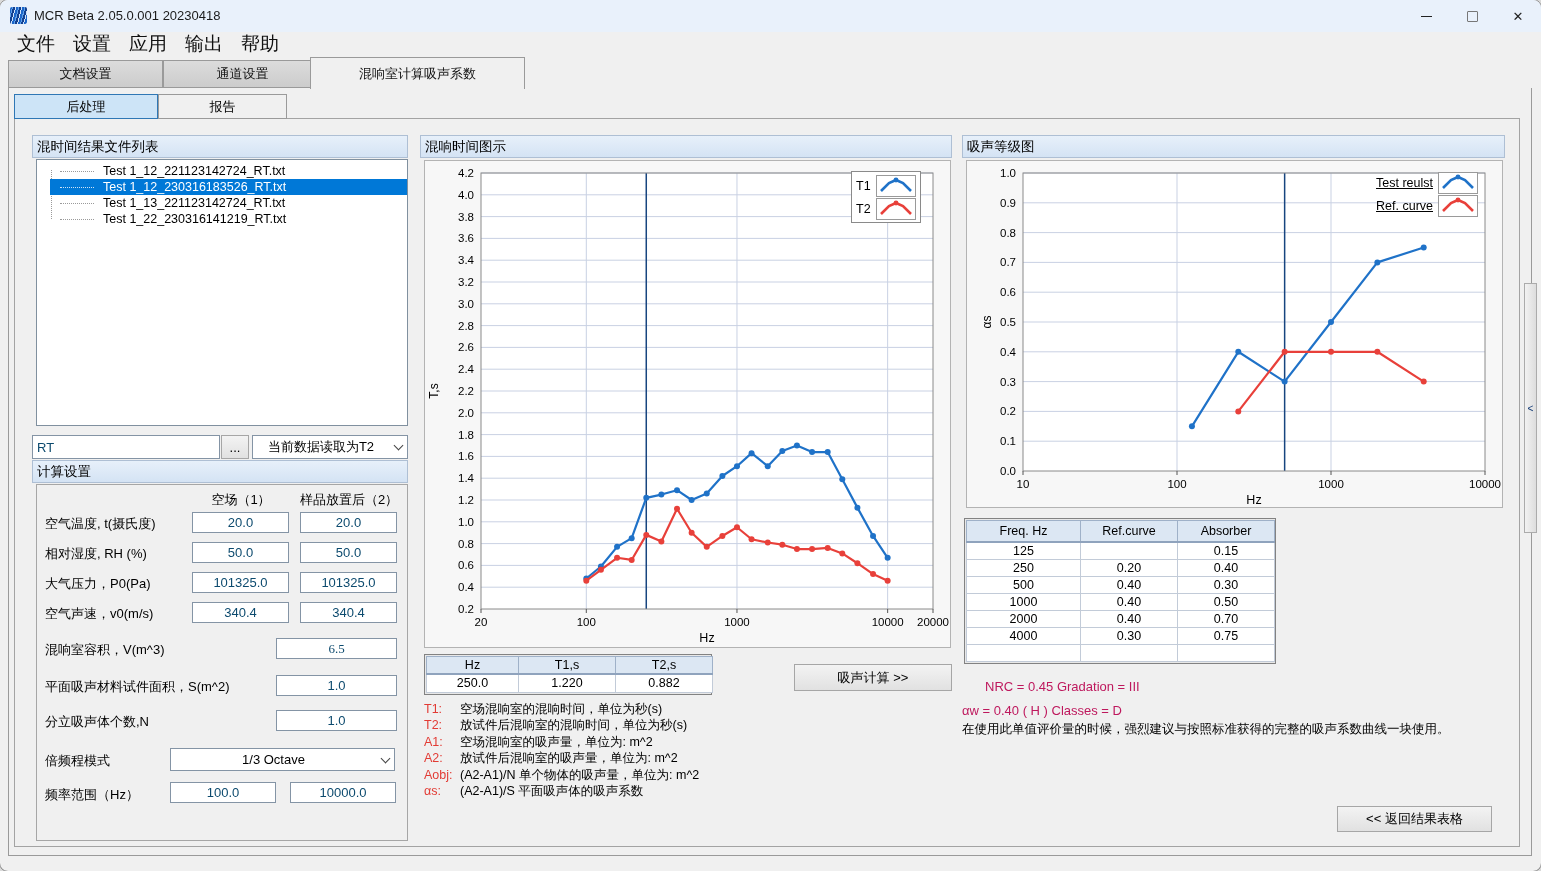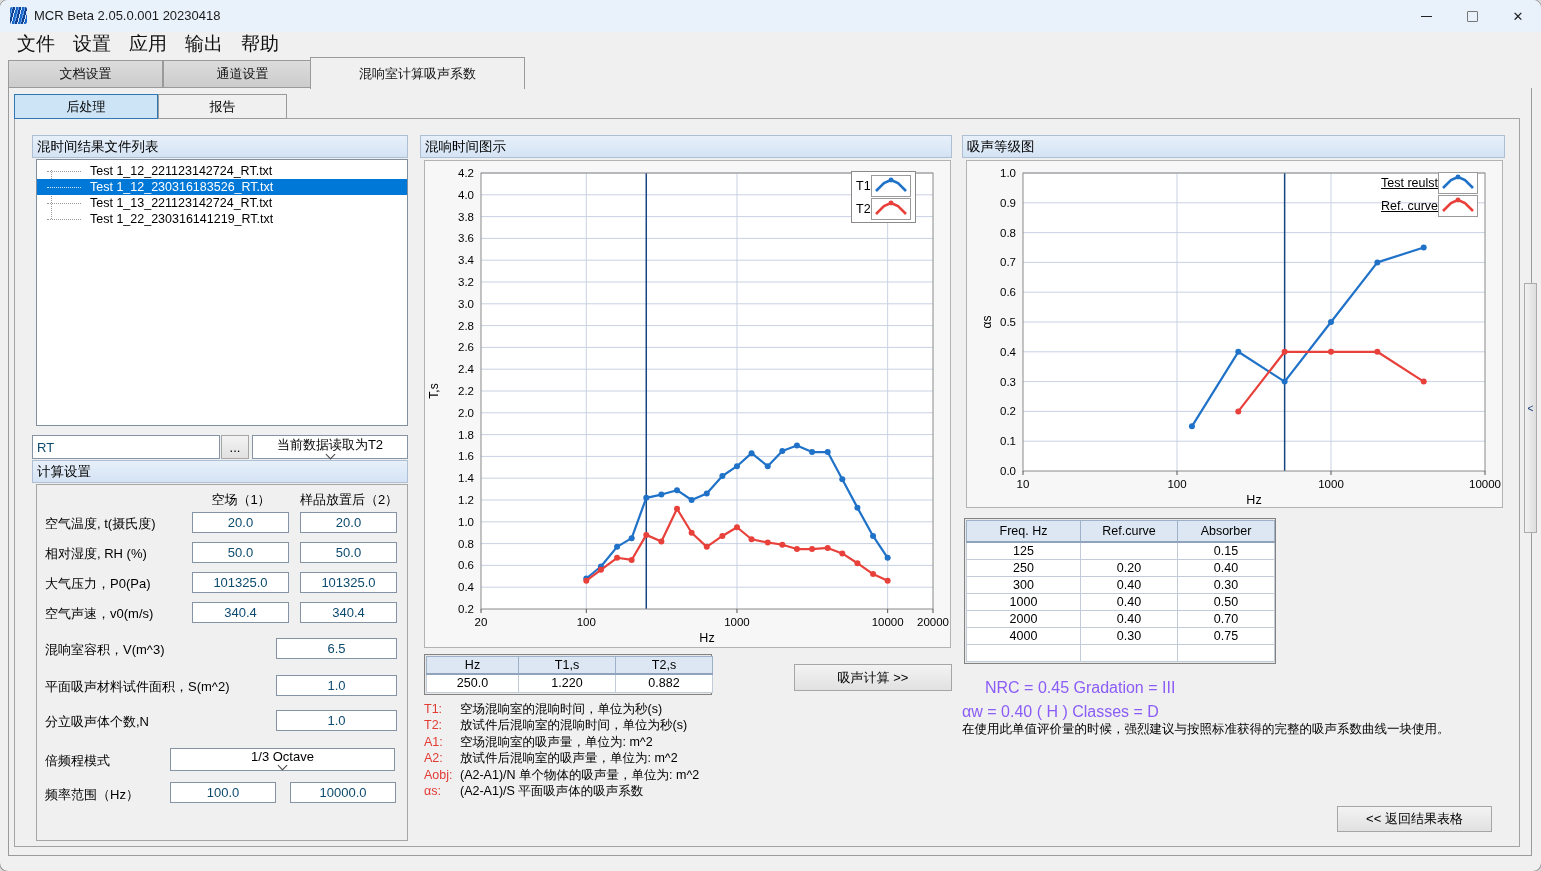--- a/index.html
+++ b/index.html
@@ -36,45 +36,45 @@
   .listbox{background:#fff;border:1px solid #80909f;overflow:hidden;}
   .list-item{position:relative;height:16px;display:flex;align-items:center;font-size:12.5px;color:#000;padding-left:10px;}
   .stub{width:34px;border-bottom:1px dotted #9a9a9a;margin-right:9px;height:1px;}
   .list-item.selected{background:#0078d7;color:#fff;}
   .list-item.selected .stub{border-bottom-color:#cfe3f5;}
   .treeline{border-left:1px dotted #9a9a9a;width:0;}
   
   .input{background:#fff;border:1px solid #8494a5;font-family:"Liberation Sans",sans-serif;font-size:13px;color:#0c4a6e;
          text-align:center;padding:0 4px;outline:none;}
   .input.left{text-align:left;}
-  .combo{background:#fff;border:1px solid #8494a5;display:flex;align-items:center;font-size:13px;color:#000;flex-direction:column;}
+  .combo{background:#fff;border:1px solid #8494a5;display:flex;align-items:center;font-size:13px;color:#000;}
   .combo .val{flex:1;text-align:center;}
   .combo .chevbox{width:18px;height:100%;display:flex;align-items:center;justify-content:center;}
   .chev{width:6px;height:6px;border-right:1.5px solid #444;border-bottom:1.5px solid #444;transform:rotate(45deg);margin-top:-3px;}
   .btn{background:linear-gradient(#f3f3f3,#e1e1e1);border:1px solid #a6a6a6;display:flex;align-items:center;justify-content:center;
        font-size:13px;color:#000;}
   .lbl{font-size:13px;color:#000;white-space:nowrap;}
   .groupbox{border:1px solid #a6a6a6;}
   
   .chartbox{background:#f7f7f7;border:1px solid #b3b3b3;}
   svg text{font-family:"Liberation Sans",sans-serif;}
   .legend{display:flex;flex-direction:column;gap:2px;}
   .legend.boxed{background:#fff;border:1px solid #8a8a8a;padding:3px 4px;}
-  .legend-row{display:flex;align-items:center;justify-content:flex-end;height:21px;}
+  .legend-row{display:flex;align-items:center;justify-content:flex-end;gap:5px;height:21px;}
   .legend-label{font-size:12.5px;color:#000;}
   .legend-icon{width:38px;height:20px;background:#fff;border:1px solid #9a9a9a;display:block;}
   
   .grid{border-collapse:collapse;table-layout:fixed;background:#fff;font-size:12.5px;width:100%;}
   .grid th{background:#dce7f3;border:1px solid #9fb1c8;border-bottom:2px solid #8fa3bd;font-weight:normal;color:#000;}
   .grid td{border:1px solid #c2cbd8;text-align:center;color:#000;background:#fff;}
   .gridwrap{border:1px solid #828282;background:#e8e8e8;padding:1px;}
   
   .note-line{font-size:12.5px;line-height:16.4px;color:#000;white-space:nowrap;}
   .note-line .nl{color:#e23b34;display:inline-block;min-width:32px;margin-right:4px;}
-  .result-text{font-size:16px;color:#8b5cf6;white-space:nowrap;}
+  .result-text{font-size:13px;color:#be185d;white-space:nowrap;}
   .advice-text{font-size:12.5px;color:#000;white-space:nowrap;}
   
   .handle{background:linear-gradient(90deg,#f2f2f2,#dddddd);border:1px solid #ababab;display:flex;align-items:center;justify-content:center;
           font-size:10px;color:#123a75;}
 </style>
 </head>
 <body>
 
 <div class="window">
 
@@ -108,21 +108,21 @@
   <div class="abs tab active" style="left:310px;width:215px;">混响室计算吸声系数</div>
   <div class="abs tabpage-topline"></div>
   <div class="abs tabpage"></div>
   <div class="abs subpage"></div>
 
   <div class="abs subtab active" style="left:14px;width:144px;">后处理</div>
   <div class="abs subtab" style="left:158px;width:129px;">报告</div>
 
   <div class="abs hdr" style="left:32px;top:135px;width:376px;">混时间结果文件列表</div>
   <div class="abs listbox" style="left:36px;top:159px;width:372px;height:267px;">
-    <div style="position:relative;padding-top:3px;">
+    <div style="position:relative;padding-top:3px;padding-left:13px;">
       <div class="treeline" style="position:absolute;left:14px;top:10px;height:49px;"></div>
       <div class="list-item">
           <span class="stub"></span>
           <span>Test 1_12_221123142724_RT.txt</span>
         </div>
       <div class="list-item selected">
           <span class="stub"></span>
           <span>Test 1_12_230316183526_RT.txt</span>
         </div>
       <div class="list-item">
@@ -161,21 +161,21 @@
 
   <div class="abs lbl" style="left:45px;top:575px;">大气压力，P0(Pa)</div>
   <input class="abs input" style="left: 192px; top: 572px; width: 97px; height: 21px;" value="101325.0">
   <input class="abs input" style="left: 300px; top: 572px; width: 97px; height: 21px;" value="101325.0">
 
   <div class="abs lbl" style="left:45px;top:605px;">空气声速，v0(m/s)</div>
   <input class="abs input" style="left: 192px; top: 602px; width: 97px; height: 21px;" value="340.4">
   <input class="abs input" style="left: 300px; top: 602px; width: 97px; height: 21px;" value="340.4">
 
   <div class="abs lbl" style="left:45px;top:641px;">混响室容积，V(m^3)</div>
-  <input class="abs input" style="left: 276px; top: 638px; width: 121px; height: 21px;" value="6.5">
+  <input class="abs input" style="left: 276px; top: 638px; width: 121px; height: 21px; font-family: Liberation Serif, serif;" value="6.5">
 
   <div class="abs lbl" style="left:45px;top:678px;">平面吸声材料试件面积，S(m^2)</div>
   <input class="abs input" style="left: 276px; top: 675px; width: 121px; height: 21px;" value="1.0">
 
   <div class="abs lbl" style="left:45px;top:713px;">分立吸声体个数,N</div>
   <input class="abs input" style="left: 276px; top: 710px; width: 121px; height: 21px;" value="1.0">
 
   <div class="abs lbl" style="left:45px;top:752px;">倍频程模式</div>
   <div class="abs combo" style="left:170px;top:748px;width:225px;height:23px;">
     <span class="val">1/3 Octave</span>
@@ -438,21 +438,21 @@
             <td>125</td>
             <td></td>
             <td>0.15</td>
           </tr>
           <tr style="height: 17px;">
             <td>250</td>
             <td>0.20</td>
             <td>0.40</td>
           </tr>
           <tr style="height: 17px;">
-            <td>300</td>
+            <td>500</td>
             <td>0.40</td>
             <td>0.30</td>
           </tr>
           <tr style="height: 17px;">
             <td>1000</td>
             <td>0.40</td>
             <td>0.50</td>
           </tr>
           <tr style="height: 17px;">
             <td>2000</td>

